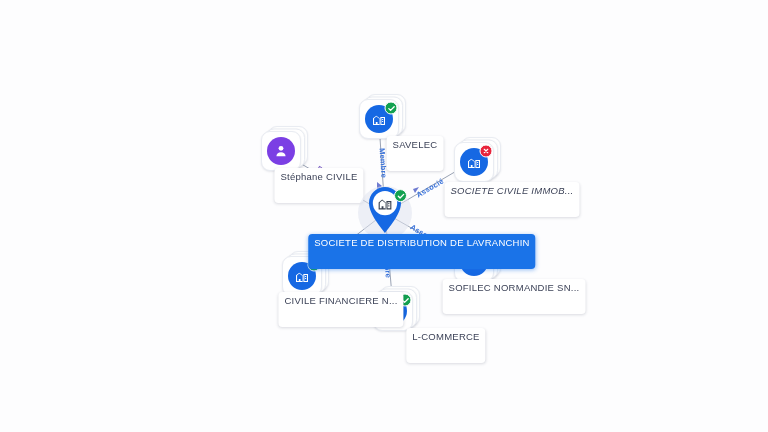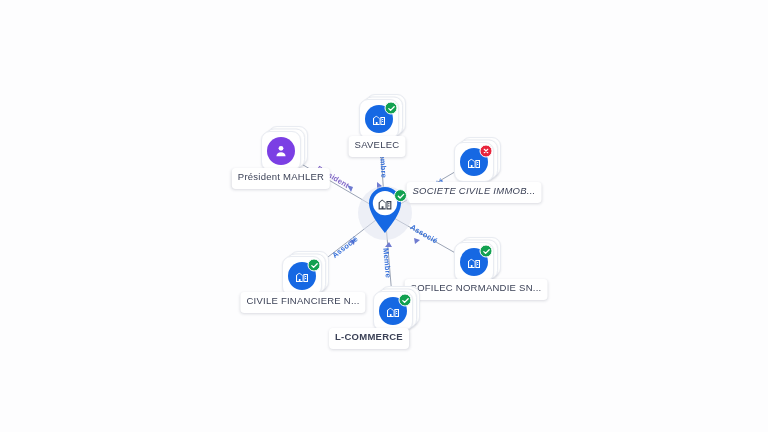--- a/index.html
+++ b/index.html
@@ -97,24 +97,25 @@
   .badge svg { display: block; }
 
   
   .node-label {
     position: absolute;
     transform: translate(-50%, 0);
     background: #ffffff;
     color: #3c4257;
     font-size: 9.5px;
     letter-spacing: .25px;
-    padding: 3px 6px 7px 6px;
+    padding: 3px 6px 21px 6px;
     border-radius: 4px;
     white-space: nowrap;
     box-shadow: 0 1px 3px rgba(30,40,70,.16);
+    margin-left: 38px;
   }
   .node-label.primary {
     background: #1a73e8;
     color: #ffffff;
     font-size: 9.5px;
     letter-spacing: .25px;
     box-shadow: 0 1px 4px rgba(26,115,232,.45);
   }
 
   
@@ -266,21 +267,21 @@
         <path d="M14 21V9h7v12h-7zm1.6-1.6h3.8V10.6h-3.8v8.8z"></path>
         <path d="M16.6 12h1.6v1.6h-1.6zM16.6 15h1.6v1.6h-1.6z"></path>
       </svg>
     </div>
     <div class="badge ok">
       <svg width="8" height="8" viewBox="0 0 12 12">
           <path d="M2 6.2l2.6 2.6L10 3.4" stroke="#fff" stroke-width="2" fill="none" stroke-linecap="round" stroke-linejoin="round"></path>
         </svg>
     </div>
   </div>
-  <div class="node-label" style="left:369px; top:328px;font-weight:bold;">L-COMMERCE</div>
+  <div class="node-label" style="left:408px; top:328px;">L-COMMERCE</div>
 
   <div class="node" style="left:302px; top:276px;">
     <div class="stack s3"></div>
     <div class="stack s2"></div>
     <div class="stack s1"></div>
     <div class="disc">
       <svg width="16" height="16" viewBox="0 0 24 24" fill="#ffffff">
         <path d="M3 21V11l5-4 5 4v10H3zm1.6-1.6h2.6v-3h2.6v3h2.6v-7.6L8 8.4 4.6 11.4v8z"></path>
         <path d="M14 21V9h7v12h-7zm1.6-1.6h3.8V10.6h-3.8v8.8z"></path>
         <path d="M16.6 12h1.6v1.6h-1.6zM16.6 15h1.6v1.6h-1.6z"></path>
@@ -298,21 +299,21 @@
     <div class="stack s3"></div>
     <div class="stack s2"></div>
     <div class="stack s1"></div>
     <div class="disc person">
       <svg width="16" height="16" viewBox="0 0 24 24" fill="#ffffff">
         <circle cx="12" cy="8" r="3.6"></circle>
         <path d="M5.2 19.4c0-3.6 3.1-5.6 6.8-5.6s6.8 2 6.8 5.6v.6H5.2v-.6z"></path>
       </svg>
     </div>
   </div>
-  <div class="node-label" style="left:281px; top:168px;">Président MAHLER</div>
+  <div class="node-label" style="left:281px; top:168px;">Stéphane CIVILE</div>
 
   <div class="node" style="left:385px; top:213px;">
     <div class="pin-halo"></div>
     <div class="pin-wrap">
       <svg width="38" height="48" viewBox="0 0 38 48">
         <path d="M19 1C10.2 1 3 8.2 3 17c0 11.4 13.2 26 16 30 2.8-4 16-18.6 16-30 0-8.8-7.2-16-16-16z" fill="#1668e3"></path>
         <circle cx="19" cy="17" r="12.2" fill="#ffffff"></circle>
       </svg>
       <div class="pin-icon">
         <svg width="17" height="17" viewBox="0 0 24 24" fill="#3a4250">
@@ -321,14 +322,15 @@
           <path d="M16.6 12h1.6v1.6h-1.6zM16.6 15h1.6v1.6h-1.6z"></path>
         </svg>
       </div>
       <div class="pin-badge">
         <svg width="8" height="8" viewBox="0 0 12 12">
             <path d="M2 6.2l2.6 2.6L10 3.4" stroke="#fff" stroke-width="2" fill="none" stroke-linecap="round" stroke-linejoin="round"></path>
           </svg>
       </div>
     </div>
   </div>
+  <div class="node-label primary" style="left:384px; top:234px;">SOCIETE DE DISTRIBUTION DE LAVRANCHIN</div>
 
 </div>
 
 </body></html>

